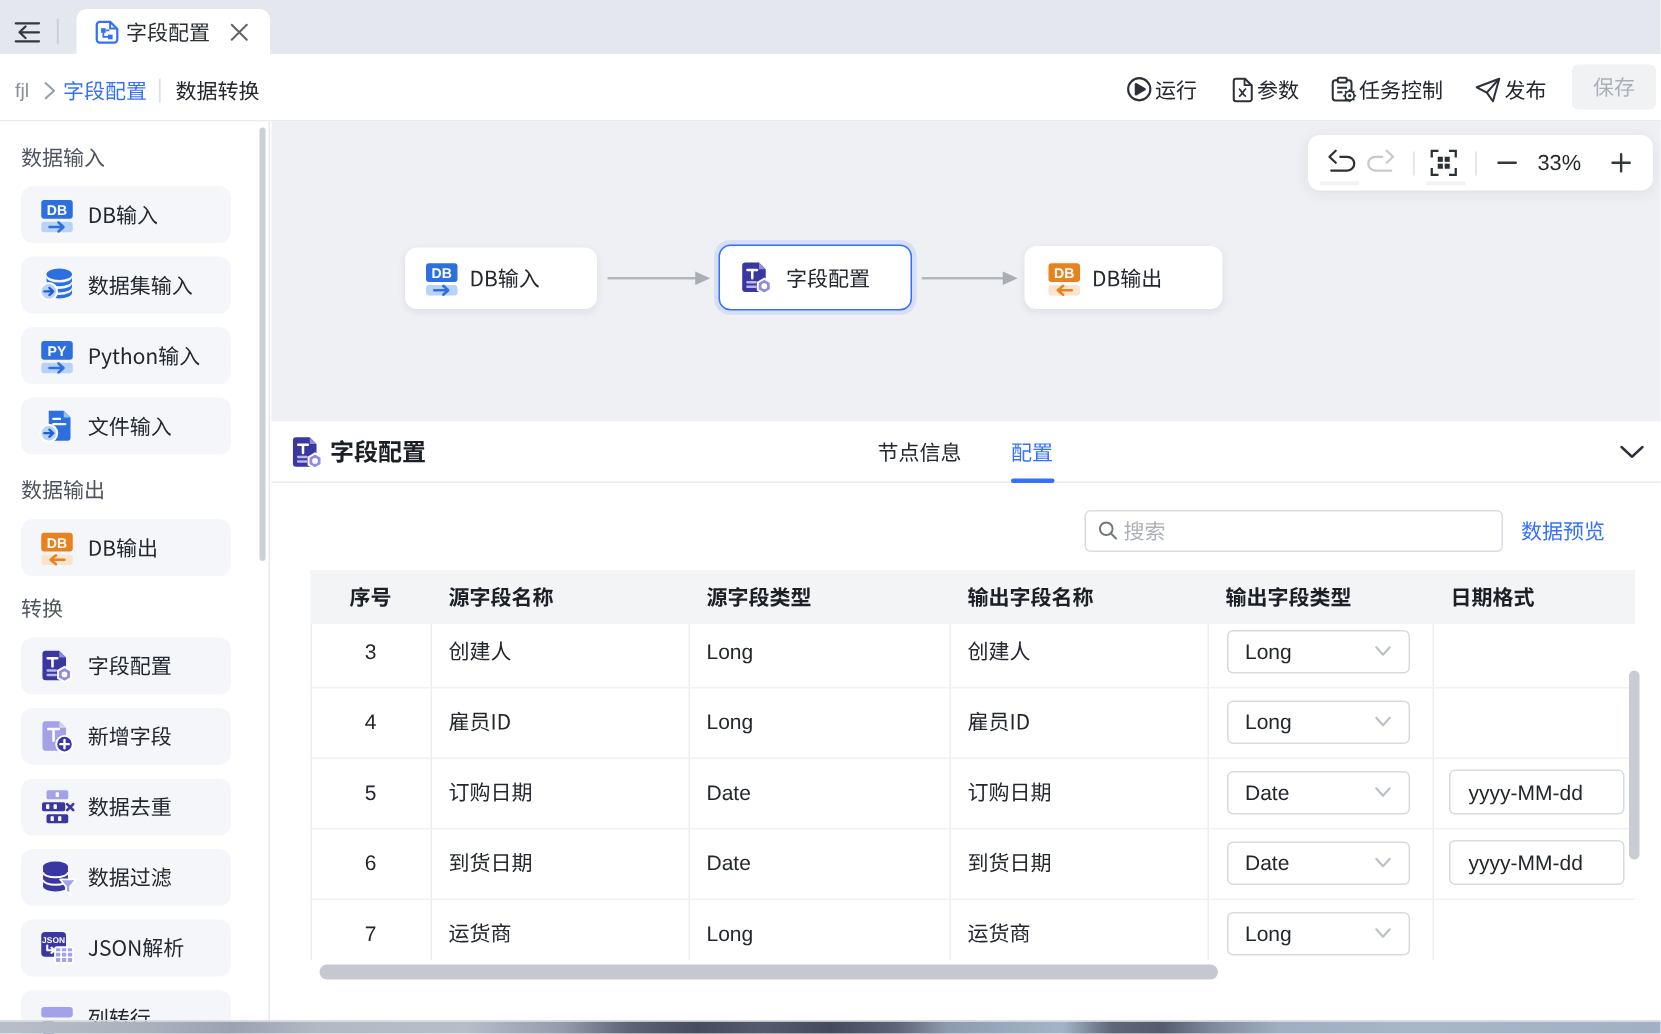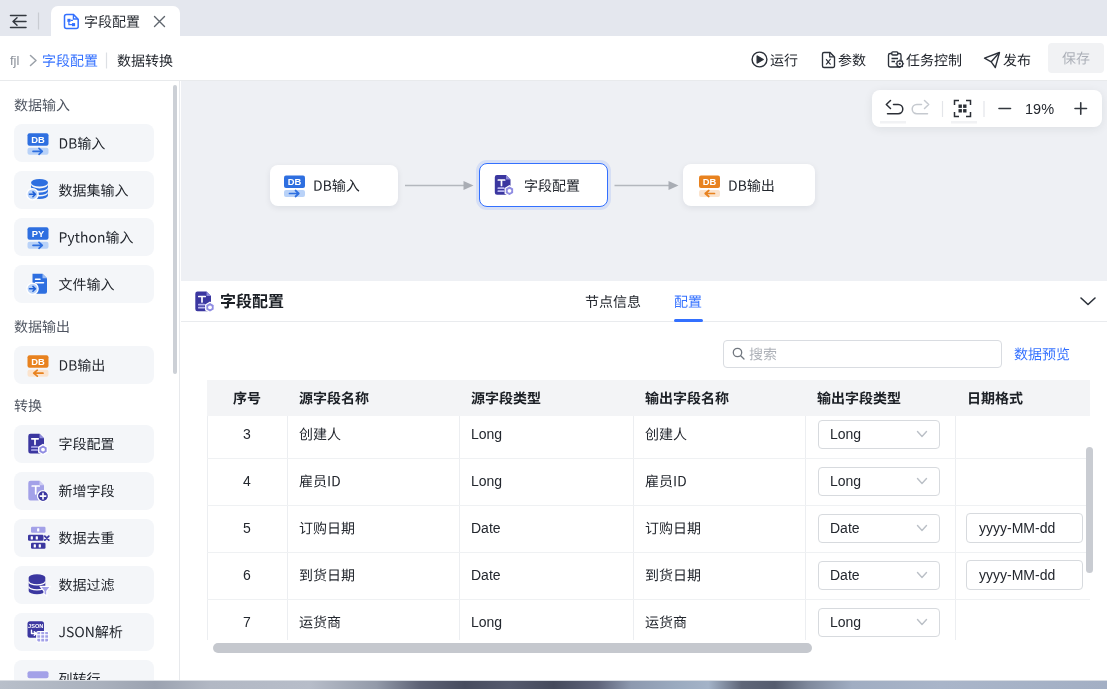--- a/index.html
+++ b/index.html
@@ -619,12 +619,12 @@
     <text x="471" y="627" font-family="Liberation Sans, sans-serif" font-size="14" fill="#23272e">Long</text>
     <g transform="translate(645.00,627.32) scale(0.014000,-0.014000)" fill="#23272e">
       <use href="#g8"></use>
       <use href="#g82" x="1000"></use>
       <use href="#g83" x="2000"></use>
     </g>
     <text x="830" y="627" font-family="Liberation Sans, sans-serif" font-size="14" fill="#23272e">Long</text>
     <path d="M917.5 619.5 L922 624.5 L926.5 619.5" stroke="#bbc0c7" stroke-width="1.4" fill="none" stroke-linecap="round" stroke-linejoin="round"></path>
 </svg>
 <div class="abs" id="bstrip"></div>
-<div style="position:absolute;left:1025px;top:101px;width:70px;height:16px;font-size:14.5px;color:#23272e">19%</div>
+<div style="position:absolute;left:1025px;top:101px;width:70px;height:16px;font-size:14.5px;color:#23272e">33%</div>
 </body></html>

